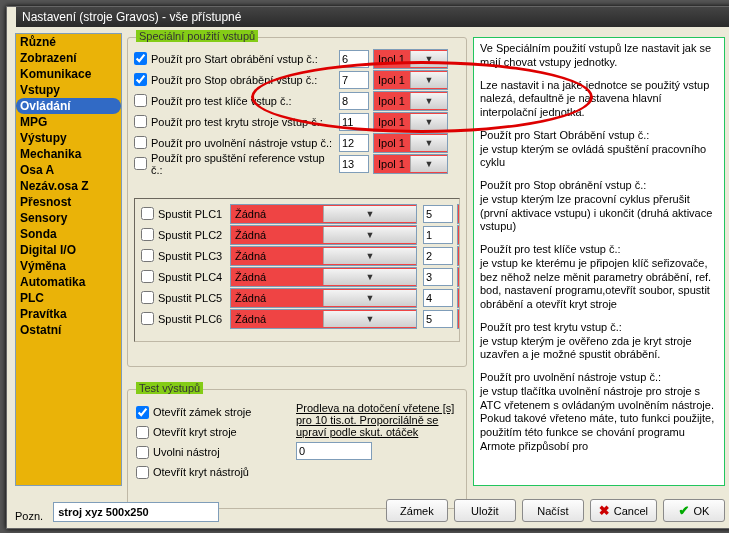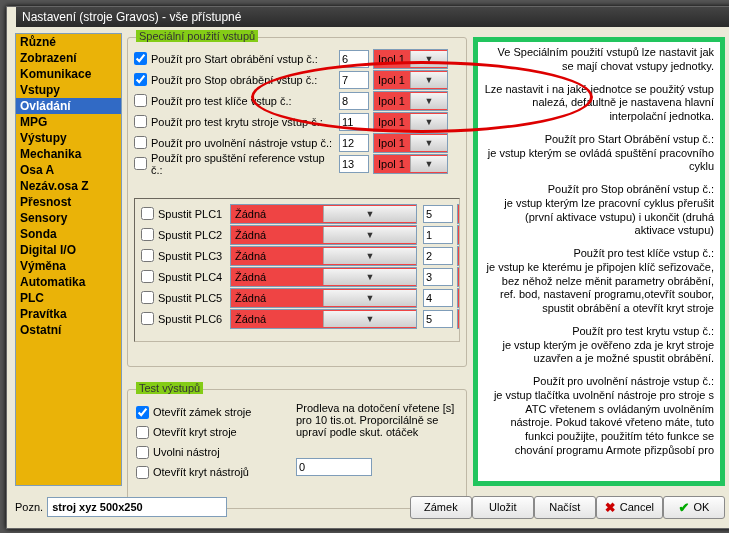--- a/index.html
+++ b/index.html
@@ -43,20 +43,21 @@
   .sidebar-item {
     padding: 1px 4px;
     font-weight: bold;
     font-size: 12px;
     color: #000;
     cursor: pointer;
   }
   .sidebar-item.selected {
     background: #316ac5;
     color: #fff;
+    border-radius: 8px;
   }
   .main {
     position: absolute;
     left: 120px; right: 8px; top: 6px; bottom: 42px;
   }
   .groupbox {
     border: 1px solid #bfb8a6;
     border-radius: 3px;
     position: relative;
     margin-bottom: 6px;
@@ -73,25 +74,24 @@
     left: 0; top: 4px; width: 338px; height: 328px;
   }
   .gb-test {
     position: absolute;
     left: 0; top: 356px; width: 338px; height: 118px;
   }
   .help-panel {
     position: absolute;
     left: 346px; top: 4px; right: 0; bottom: 0;
     background: #fff;
-    border: 5px solid #22c55e;
+    border: 1px solid #22c55e;
     padding: 4px 6px;
     overflow-y: scroll;
     line-height: 1.25;
-    text-align: right;
   }
   .help-panel p { margin: 0 0 9px 0; }
   .row {
     display: flex;
     align-items: center;
     height: 21px;
     padding-left: 6px;
   }
   .row input[type=checkbox] { margin: 0 4px 0 0; }
   .row-label { flex: 0 0 188px; }
@@ -130,21 +130,21 @@
     padding-top: 4px;
   }
   .test-body { padding: 12px 8px 6px 8px; display: flex; }
   .test-checks { flex: 0 0 160px; }
   .test-checks .trow { display: flex; align-items: center; height: 20px; }
   .test-checks input { margin: 0 4px 0 0; }
   .test-right { flex: 1; font-size: 11px; }
   .bottom-bar {
     position: absolute;
     left: 8px; right: 8px; bottom: 6px; height: 30px;
-    display: flex; align-items: center; 
+    display: flex; align-items: flex-end; gap: 6px;
   }
   .btn {
     height: 23px;
     min-width: 62px;
     background: linear-gradient(#fdfdfd,#e5e5e5);
     border: 1px solid #8a8a8a;
     border-radius: 3px;
     font-family: inherit;
     font-size: 11px;
     padding: 0 8px;
@@ -360,21 +360,21 @@
               <div class="trow">
                 <input type="checkbox" style="">
                 <span>Uvolni nástroj</span>
               </div>
               <div class="trow">
                 <input type="checkbox" style="">
                 <span>Otevřít kryt nástrojů</span>
               </div>
             </div>
           <div class="test-right">
-            <div style="margin-bottom:20px;">Prodleva na dotočení vřetene [s] pro 10 tis.ot.  Proporcilálně se upraví podle skut. otáček</div>
+            <div style="margin-bottom:4px;text-decoration:underline;">Prodleva na dotočení vřetene [s] pro 10 tis.ot.  Proporcilálně se upraví podle skut. otáček</div>
             <input class="num-input" style="width: 70px;" value="0">
           </div>
         </div>
       </div>
 
       <div class="help-panel">
         <p>Ve Speciálním použití vstupů lze nastavit jak se mají chovat vstupy jednotky.</p>
         <p>Lze nastavit i na jaké jednotce se použitý vstup nalezá, defaultně je nastavena hlavní interpolační jednotka.</p>
         <p><span>Použít pro Start Obrábění vstup č.:</span><br><span>je vstup kterým se ovládá spuštění pracovního cyklu</span></p>
         <p><span>Použít pro Stop obránění vstup č.:</span><br><span>je vstup kterým lze pracovní cyklus přerušit (první aktivace vstupu) i ukončit (druhá aktivace vstupu)</span></p>

